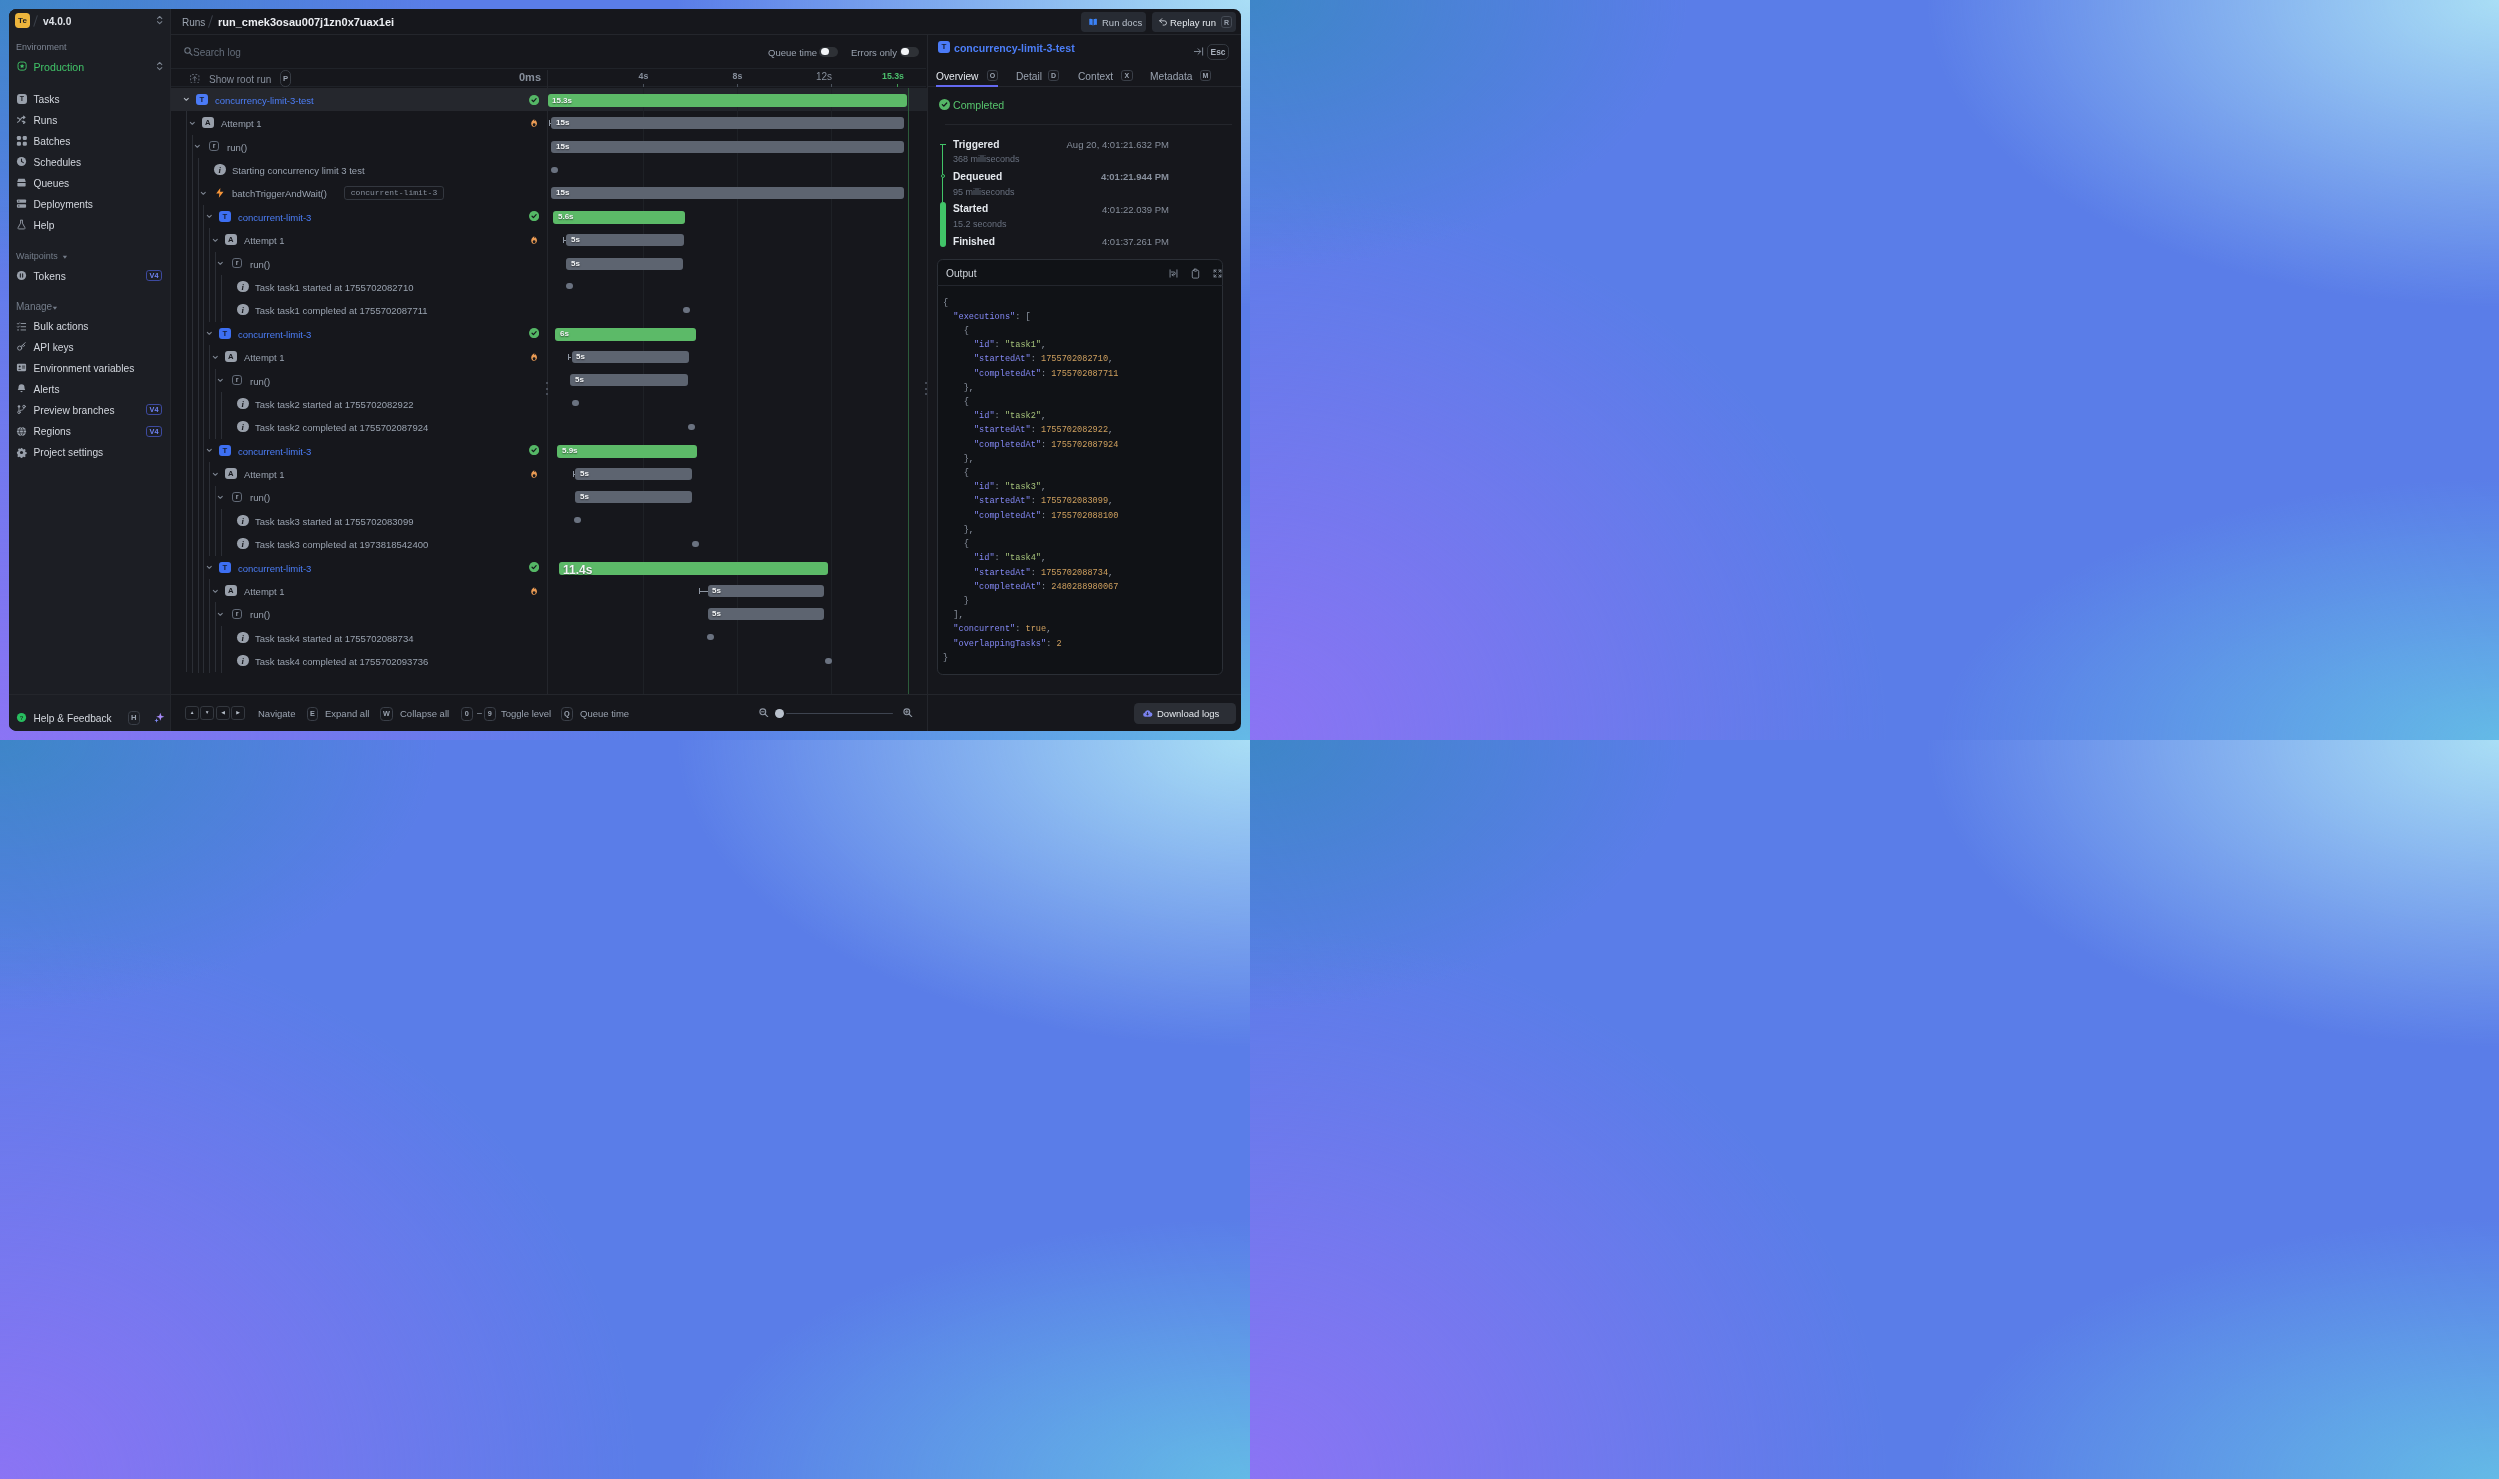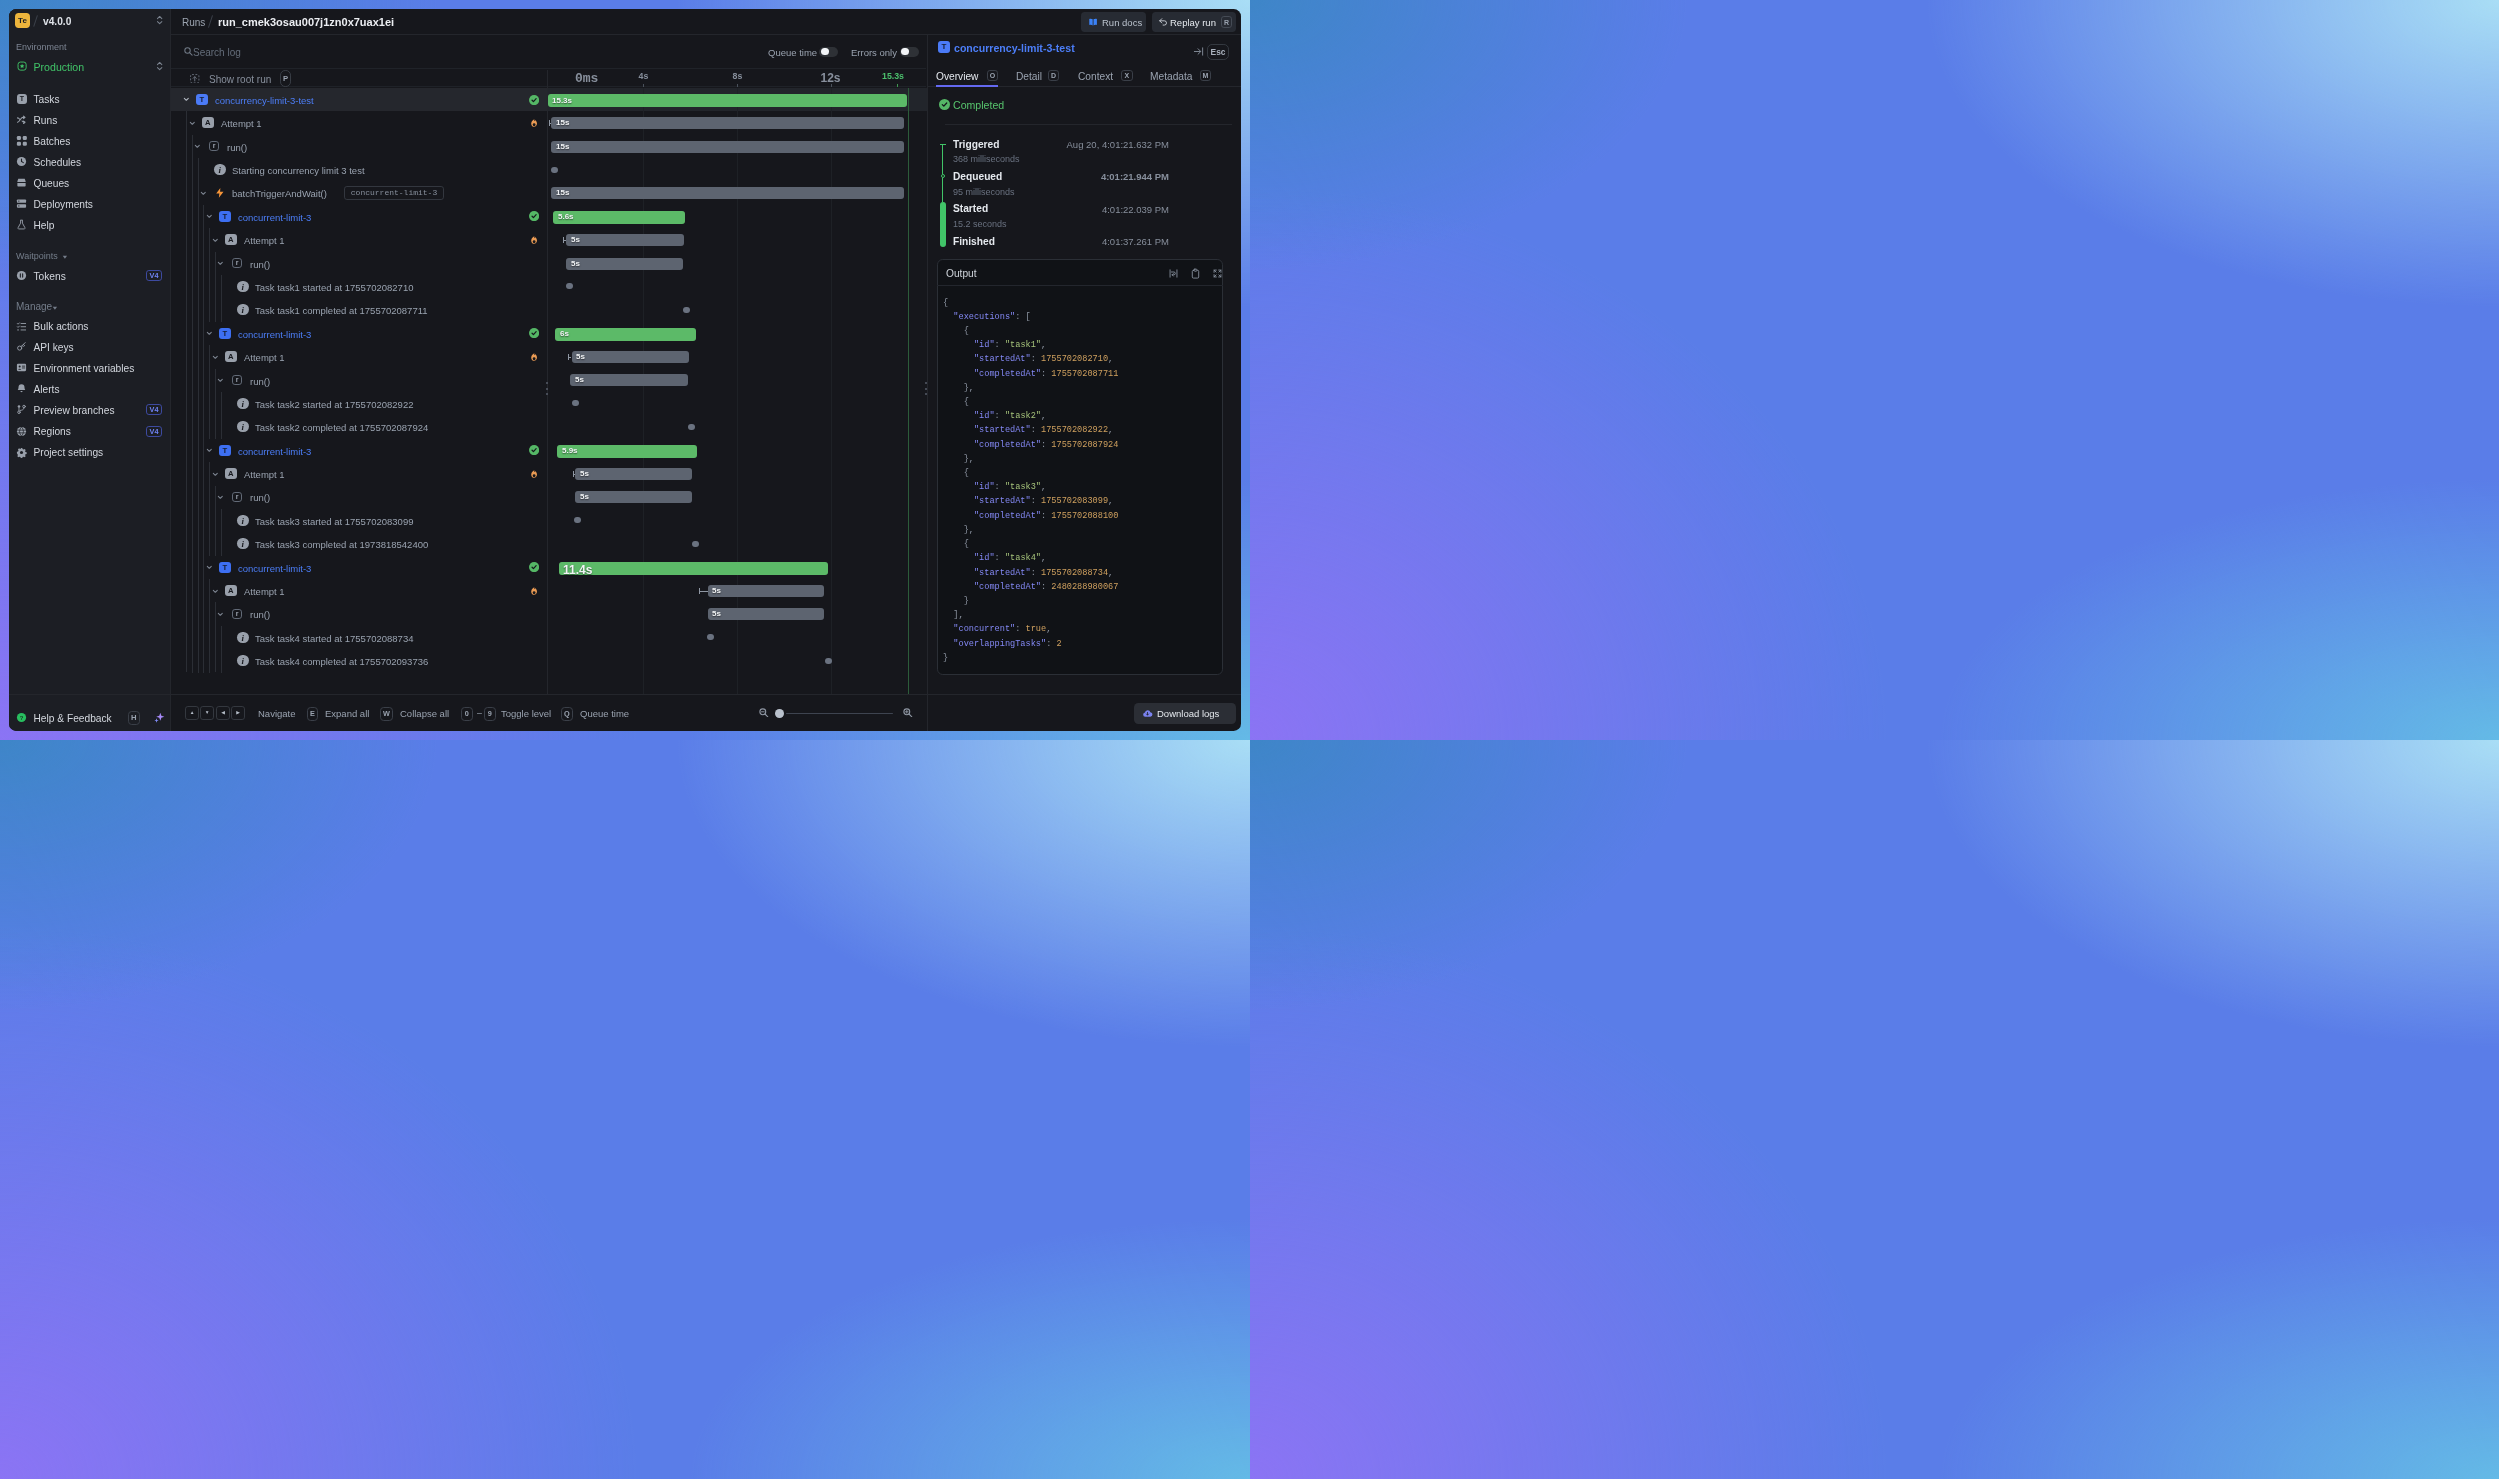--- a/index.html
+++ b/index.html
@@ -148,24 +148,24 @@
     <div style="position:absolute;left:842px;top:38px;font-size:9.5px;color:#9aa3b0;font-weight:400;line-height:1;white-space:pre;padding-top:0.8px;">Errors only</div>
     <div class="abs" style="left:891px;top:38px;width:19px;height:10.2px;border-radius:5.1px;background:#2e3136"></div>
     <div class="abs" style="left:892px;top:39px;width:7.7px;height:7.7px;border-radius:50%;background:#f2f4f7"></div>
     <div class="abs" style="left:162px;top:60px;width:755px;height:18.6px;border-bottom:0.7px solid #1f2228"></div>
     <svg class="abs" style="left:181px;top:65px" width="9.5" height="9.5" viewBox="0 0 13 13">
 <rect x="0.8" y="0.8" width="11.4" height="11.4" rx="2" fill="none" stroke="#6b7380" stroke-width="1.2" stroke-dasharray="2.6 2"></rect>
 <path d="M6.5 9.5 V4 M4.2 6 L6.5 3.6 L8.8 6" fill="none" stroke="#6b7380" stroke-width="1.3" stroke-linecap="round" stroke-linejoin="round"></path>
     </svg>
     <div style="position:absolute;left:200px;top:65px;font-size:10px;color:#878f9c;font-weight:400;line-height:1;white-space:pre;padding-top:0.8px;">Show root run</div>
     <div style="position:absolute;left:271px;top:61px;width:11.3px;height:17px;border:0.7px solid #383d45;border-radius:5.1px;color:#9aa3b0;font-size:7.7px;font-weight:600;display:flex;align-items:center;justify-content:center;box-sizing:border-box">P</div>
-    <div style="position:absolute;left:566px;top:63px;font-size:13px;color:#878f9c;font-weight:600;line-height:1;white-space:pre;padding-top:0.7px;font-family:Liberation Mono, monospace;">0ms</div>
+    <div style="position:absolute;left:510px;top:63px;font-size:11px;color:#878f9c;font-weight:600;line-height:1;white-space:pre;padding-top:0.7px;">0ms</div>
     <div class="abs" style="left:620px;top:63px;width:29px;text-align:center;font-size:8.8px;font-weight:600;color:#878f9c;line-height:1">4s</div>
     <div class="abs" style="left:714px;top:63px;width:29px;text-align:center;font-size:8.8px;font-weight:600;color:#878f9c;line-height:1">8s</div>
-    <div class="abs" style="left:807px;top:63px;width:29px;text-align:center;font-size:12px;font-weight:700;color:#878f9c;line-height:1">12s</div>
+    <div class="abs" style="left:807px;top:63px;width:29px;font-size:10px;font-weight:400;color:#878f9c;line-height:1">12s</div>
     <div style="position:absolute;right:337px;top:63px;font-size:8.8px;color:#4cc06d;font-weight:600;line-height:1;white-space:pre;padding-top:0.7px">15.3s</div>
     <div class="abs" style="left:634px;top:75px;width:0.7px;height:3.7px;background:#4a515c"></div>
     <div class="abs" style="left:728px;top:75px;width:0.7px;height:3.7px;background:#4a515c"></div>
     <div class="abs" style="left:822px;top:75px;width:0.7px;height:3.7px;background:#4a515c"></div>
     <div class="abs" style="left:888px;top:75px;width:0.7px;height:3.7px;background:#3f9950"></div>
     <div class="abs" style="left:162px;top:79px;width:376px;height:23.4px;background:#25272d"></div>
     <div class="abs" style="left:538px;top:79px;width:380px;height:23.4px;background:#22252b"></div>
     <div class="abs" style="left:634px;top:79px;width:0.7px;height:606px;background:#1e2126"></div>
     <div class="abs" style="left:728px;top:79px;width:0.7px;height:606px;background:#1e2126"></div>
     <div class="abs" style="left:822px;top:79px;width:0.7px;height:606px;background:#1e2126"></div>

